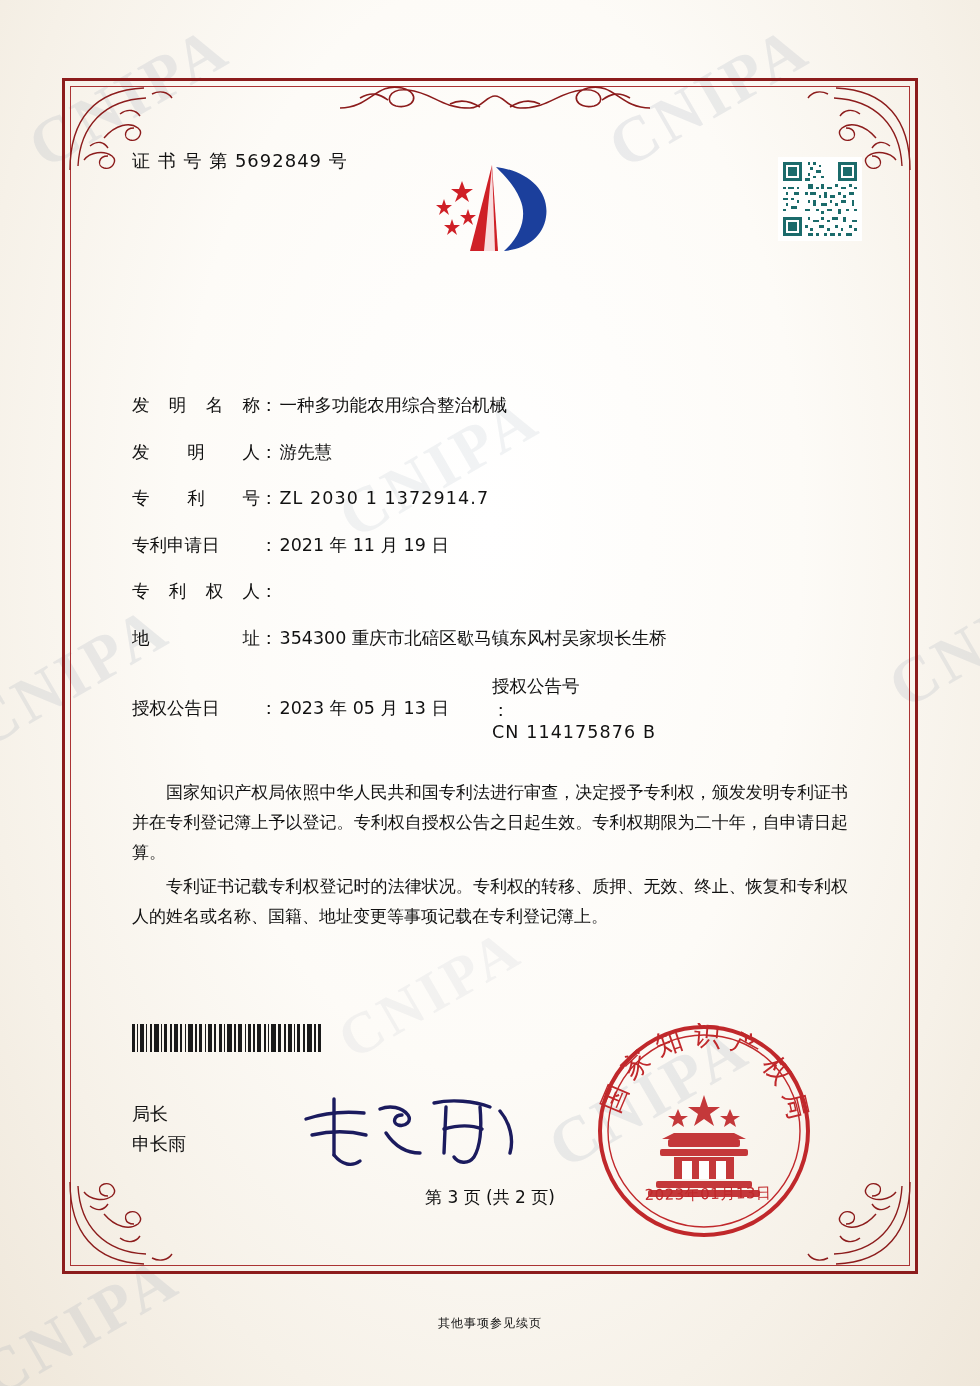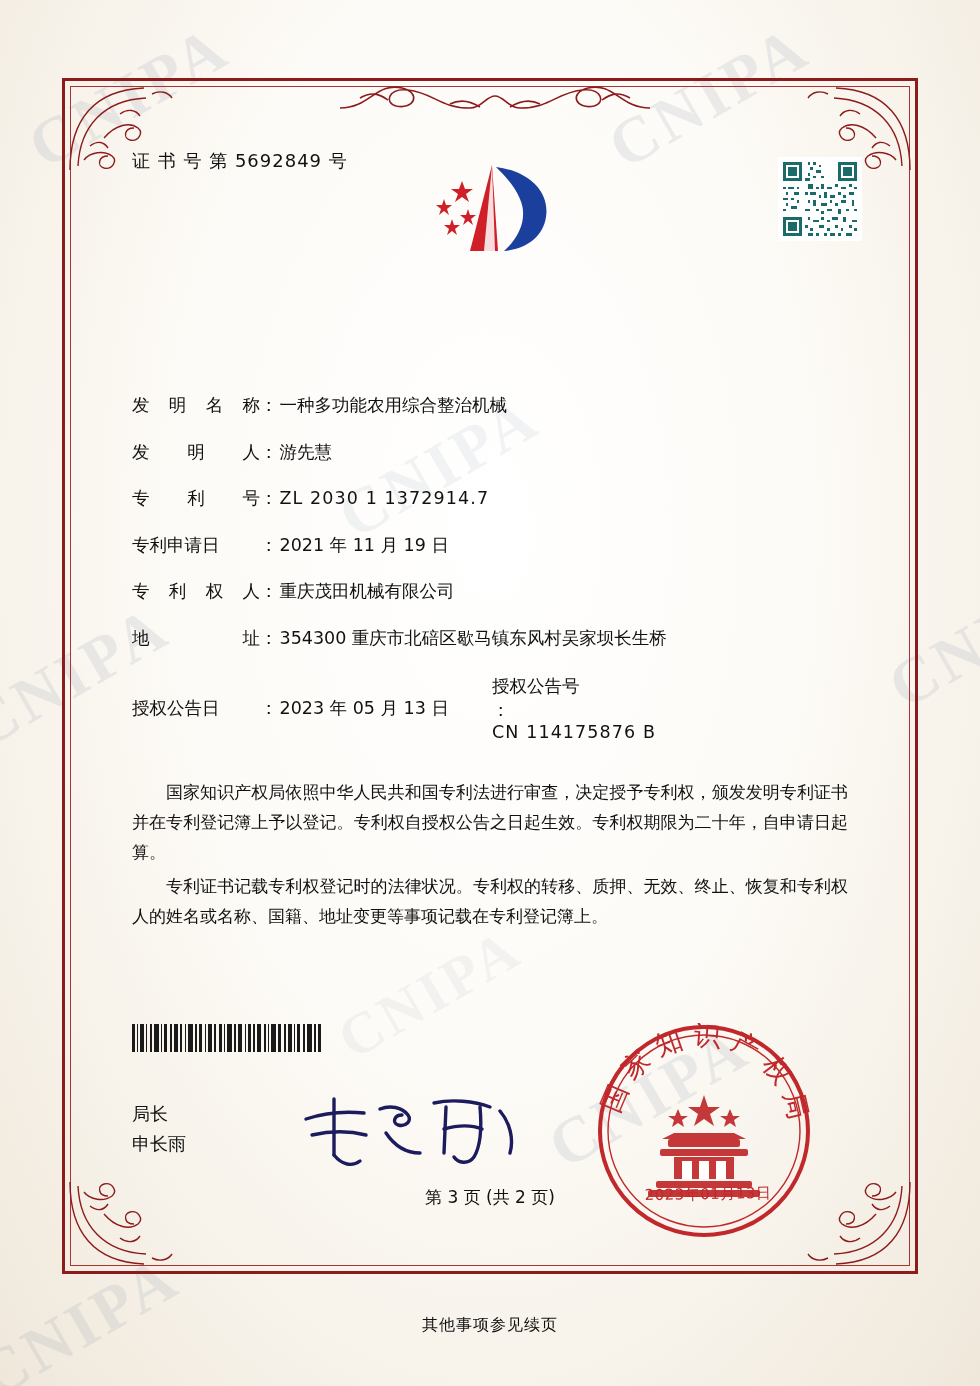--- a/index.html
+++ b/index.html
@@ -213,21 +213,21 @@
     top: 1186px;
     text-align: center;
     font-size: 17px;
     color: #111;
   }
   .footer-note {
     position: absolute;
     left: 0; right: 0;
     top: 1315px;
     text-align: center;
-    font-size: 16px;
+    font-size: 12px;
     color: #111;
     letter-spacing: 1px;
   }
 </style>
 </head>
 <body>
 
 <div class="page">
 
   <div class="wm wm1">CNIPA</div>
@@ -447,21 +447,20 @@
       </div>
 
       <div class="field-row">
         <div class="f-label">
           <span>专</span>
           <span>利</span>
           <span>权</span>
           <span>人</span>
         </div>
         <div class="f-colon">：</div>
-        <div class="f-value">重庆茂田机械有限公司</div>
       </div>
 
       <div class="field-row">
         <div class="f-label">
           <span>地</span>
           <span>址</span>
         </div>
         <div class="f-colon">：</div>
         <div class="f-value">354300 重庆市北碚区歇马镇东风村吴家坝长生桥</div>
       </div>

